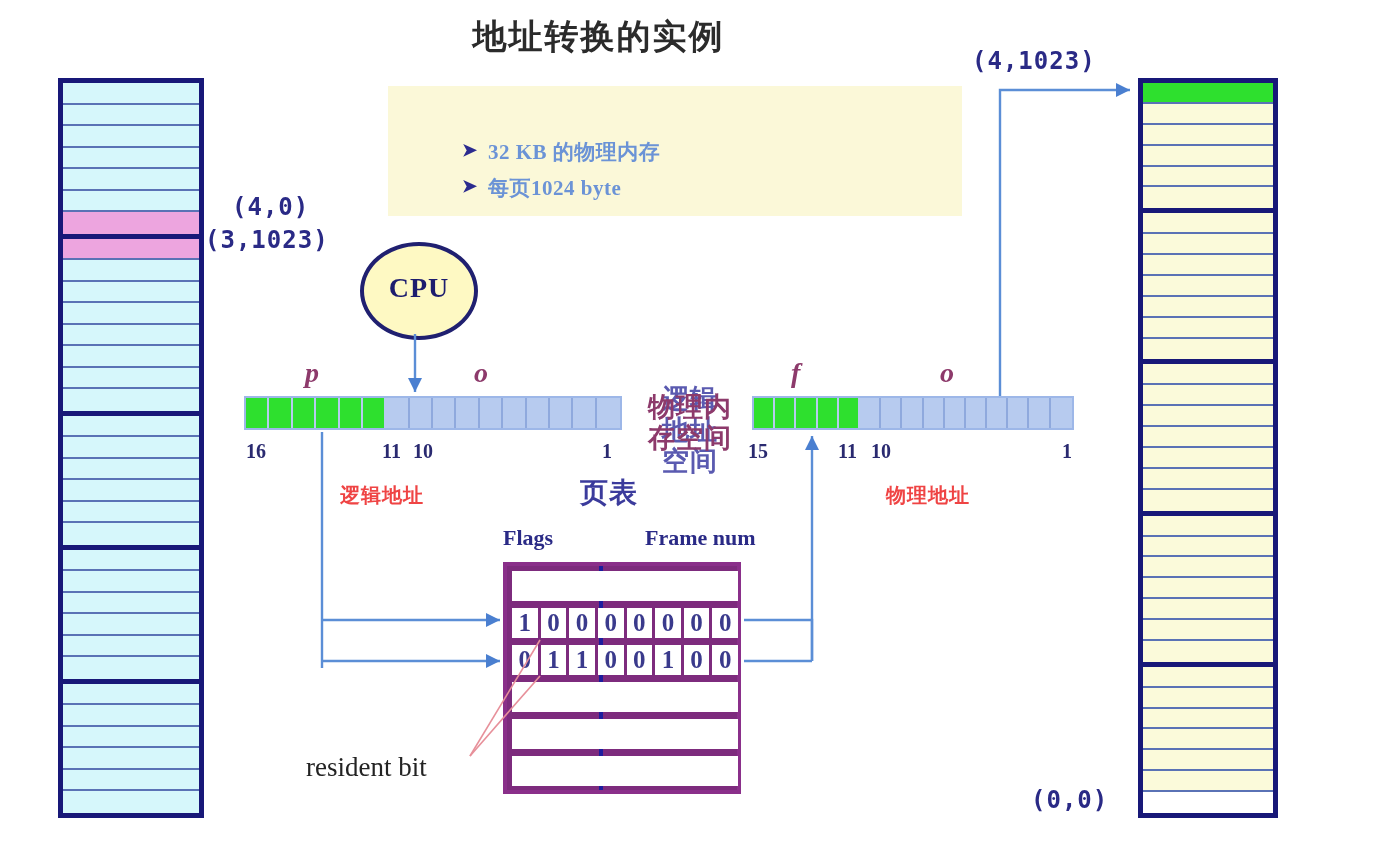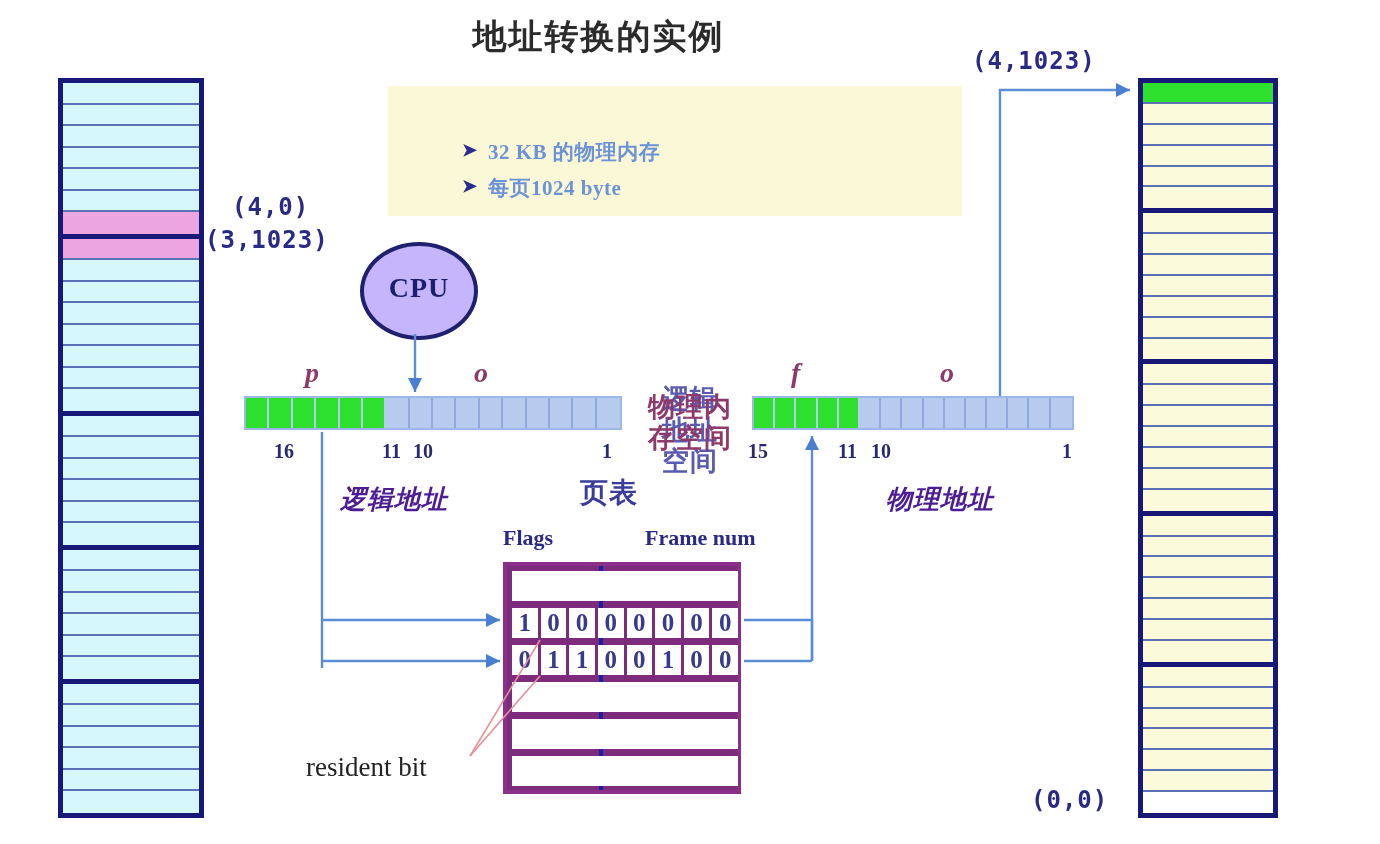--- a/index.html
+++ b/index.html
@@ -48,21 +48,21 @@
   
   .coord{font-family:"DejaVu Sans Mono",monospace;font-weight:bold;
          font-size:24px;color:#2a2a86;letter-spacing:1px;white-space:nowrap;}
   #c40{left:232px;top:193px;}
   #c31023{left:205px;top:226px;}
   #c41023{left:972px;top:47px;}
   #c00{left:1031px;top:786px;}
 
   
   #cpu{left:360px;top:242px;width:110px;height:90px;border:4px solid #202070;
-       border-radius:50%;background:#c4b5fd;}
+       border-radius:50%;background:#fef9c3;}
   #cpu span{position:absolute;left:0;top:26px;width:100%;text-align:center;
             font-family:"Liberation Serif",serif;font-weight:bold;font-size:28px;
             color:#1d1d6e;letter-spacing:1px;}
 
   
   .bitbox{height:34px;border:2px solid #9db7e8;background:#b7cbef;
           box-sizing:border-box;display:flex;}
   .bitcell{height:100%;box-sizing:border-box;border-right:2px solid #8fa9dd;}
   .bitcell:last-child{border-right:none;}
   .bitcell.g{background:#2ee02e;border-right:2px solid #b7cbef;}
@@ -71,31 +71,31 @@
 
   .fieldlab{position:absolute;font-family:"Liberation Serif",serif;font-style:italic;
             font-weight:bold;font-size:28px;color:#8d3a6b;}
   #lab-p{left:305px;top:357px;}
   #lab-o1{left:474px;top:357px;}
   #lab-f{left:791px;top:357px;}
   #lab-o2{left:940px;top:357px;}
 
   .bitnum{position:absolute;font-family:"Liberation Serif",serif;font-weight:bold;
           font-size:20px;color:#2a2a70;}
-  #n16{left:246px;top:440px;margin-left:28px;}
+  #n16{left:246px;top:440px;}
   #n11{left:382px;top:440px;}
   #n10{left:413px;top:440px;}
   #n1a{left:602px;top:440px;}
   #n15{left:748px;top:440px;}
   #n11b{left:838px;top:440px;}
   #n10b{left:871px;top:440px;}
   #n1b{left:1062px;top:440px;}
 
   .addrlabel{position:absolute;font-family:"Liberation Serif",serif;font-weight:bold;
-             font-size:26px;color:#4c1d95;letter-spacing:1px;font-style:italic;}
+             font-size:20px;color:#ef4444;letter-spacing:1px;}
   #lgaddr{left:340px;top:482px;}
   #phaddr{left:886px;top:482px;}
 
   
   #pt-title{left:580px;top:474px;font-family:"Liberation Serif",serif;font-weight:bold;
             font-size:28px;color:#3b3b9c;letter-spacing:1px;}
   #pt-flags{left:503px;top:525px;font-family:"Liberation Serif",serif;font-weight:bold;
             font-size:22px;color:#2a2a86;}
   #pt-frame{left:601px;top:525px;font-family:"Liberation Serif",serif;font-weight:bold;
             font-size:22px;color:#2a2a86;margin-left:44px;}

